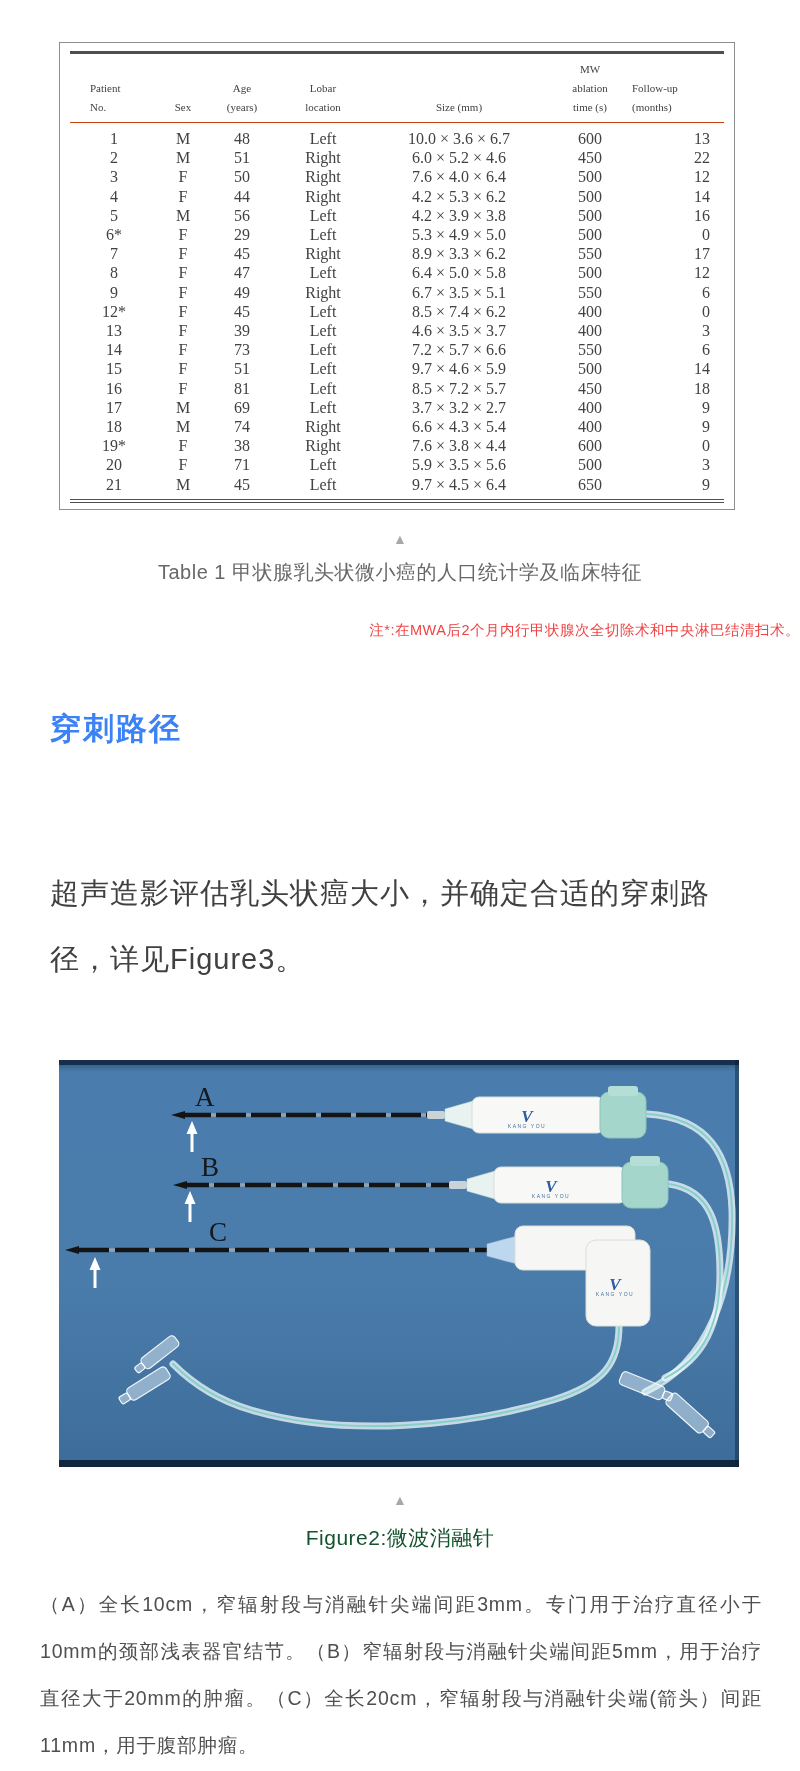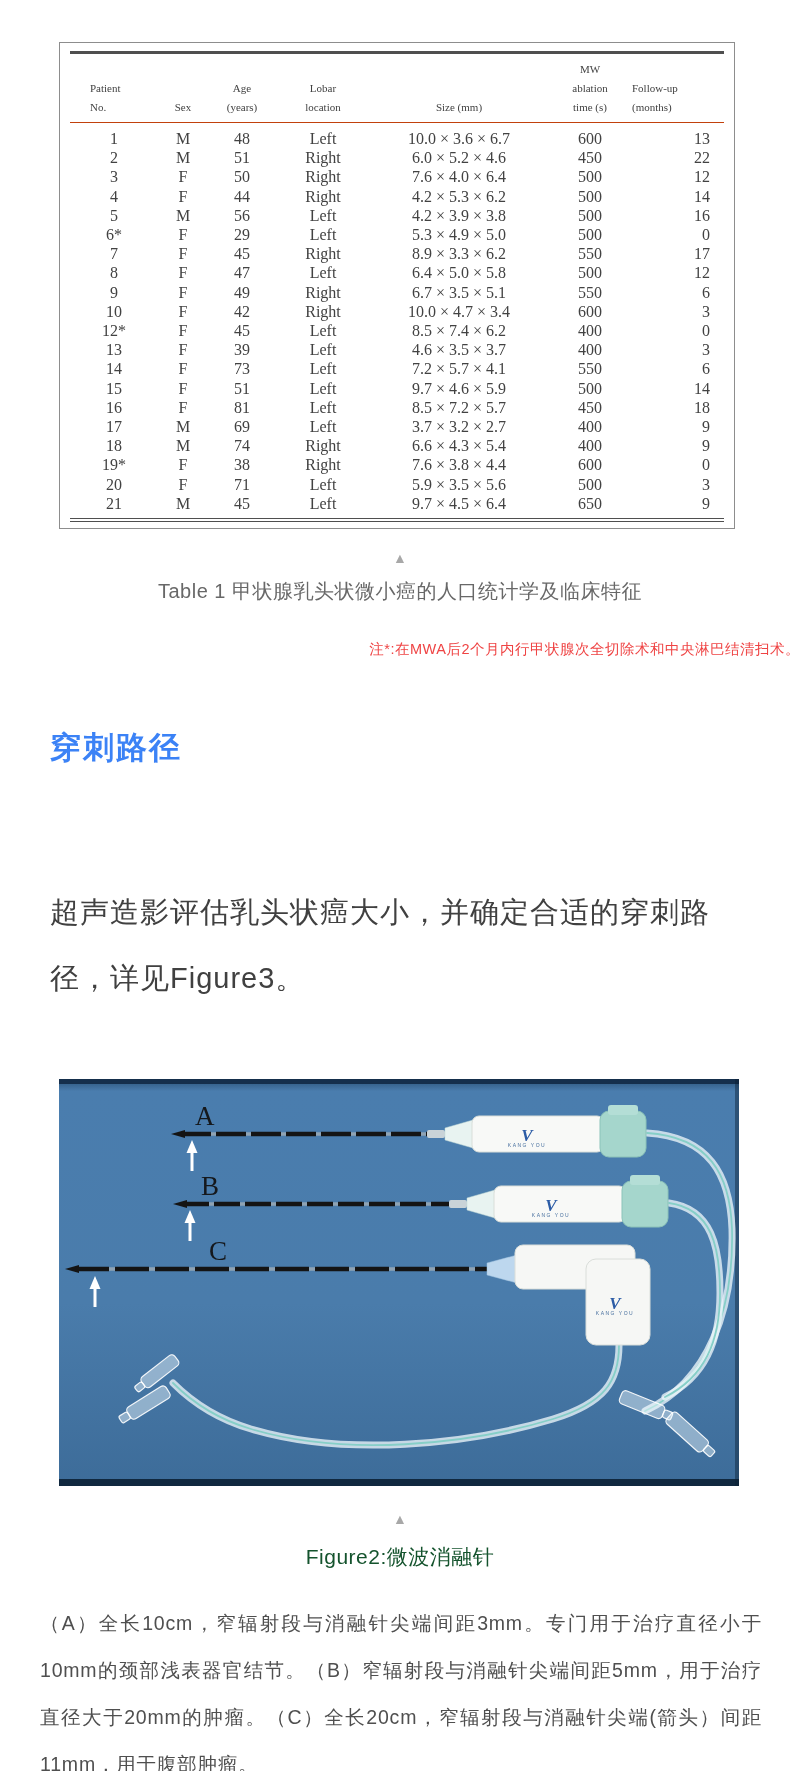--- a/index.html
+++ b/index.html
@@ -173,29 +173,20 @@
         <tr>
           <td class="col0">9</td>
           <td class="col1">F</td>
           <td class="col2">49</td>
           <td class="col3">Right</td>
           <td class="col4">6.7 × 3.5 × 5.1</td>
           <td class="col5">550</td>
           <td class="col6">6</td>
         </tr>
         <tr>
-          <td class="col0">10</td>
-          <td class="col1">F</td>
-          <td class="col2">42</td>
-          <td class="col3">Right</td>
-          <td class="col4">10.0 × 4.7 × 3.4</td>
-          <td class="col5">600</td>
-          <td class="col6">3</td>
-        </tr>
-        <tr>
           <td class="col0">12*</td>
           <td class="col1">F</td>
           <td class="col2">45</td>
           <td class="col3">Left</td>
           <td class="col4">8.5 × 7.4 × 6.2</td>
           <td class="col5">400</td>
           <td class="col6">0</td>
         </tr>
         <tr>
           <td class="col0">13</td>
@@ -204,21 +195,21 @@
           <td class="col3">Left</td>
           <td class="col4">4.6 × 3.5 × 3.7</td>
           <td class="col5">400</td>
           <td class="col6">3</td>
         </tr>
         <tr>
           <td class="col0">14</td>
           <td class="col1">F</td>
           <td class="col2">73</td>
           <td class="col3">Left</td>
-          <td class="col4">7.2 × 5.7 × 4.1</td>
+          <td class="col4">7.2 × 5.7 × 6.6</td>
           <td class="col5">550</td>
           <td class="col6">6</td>
         </tr>
         <tr>
           <td class="col0">15</td>
           <td class="col1">F</td>
           <td class="col2">51</td>
           <td class="col3">Left</td>
           <td class="col4">9.7 × 4.6 × 5.9</td>
           <td class="col5">500</td>

